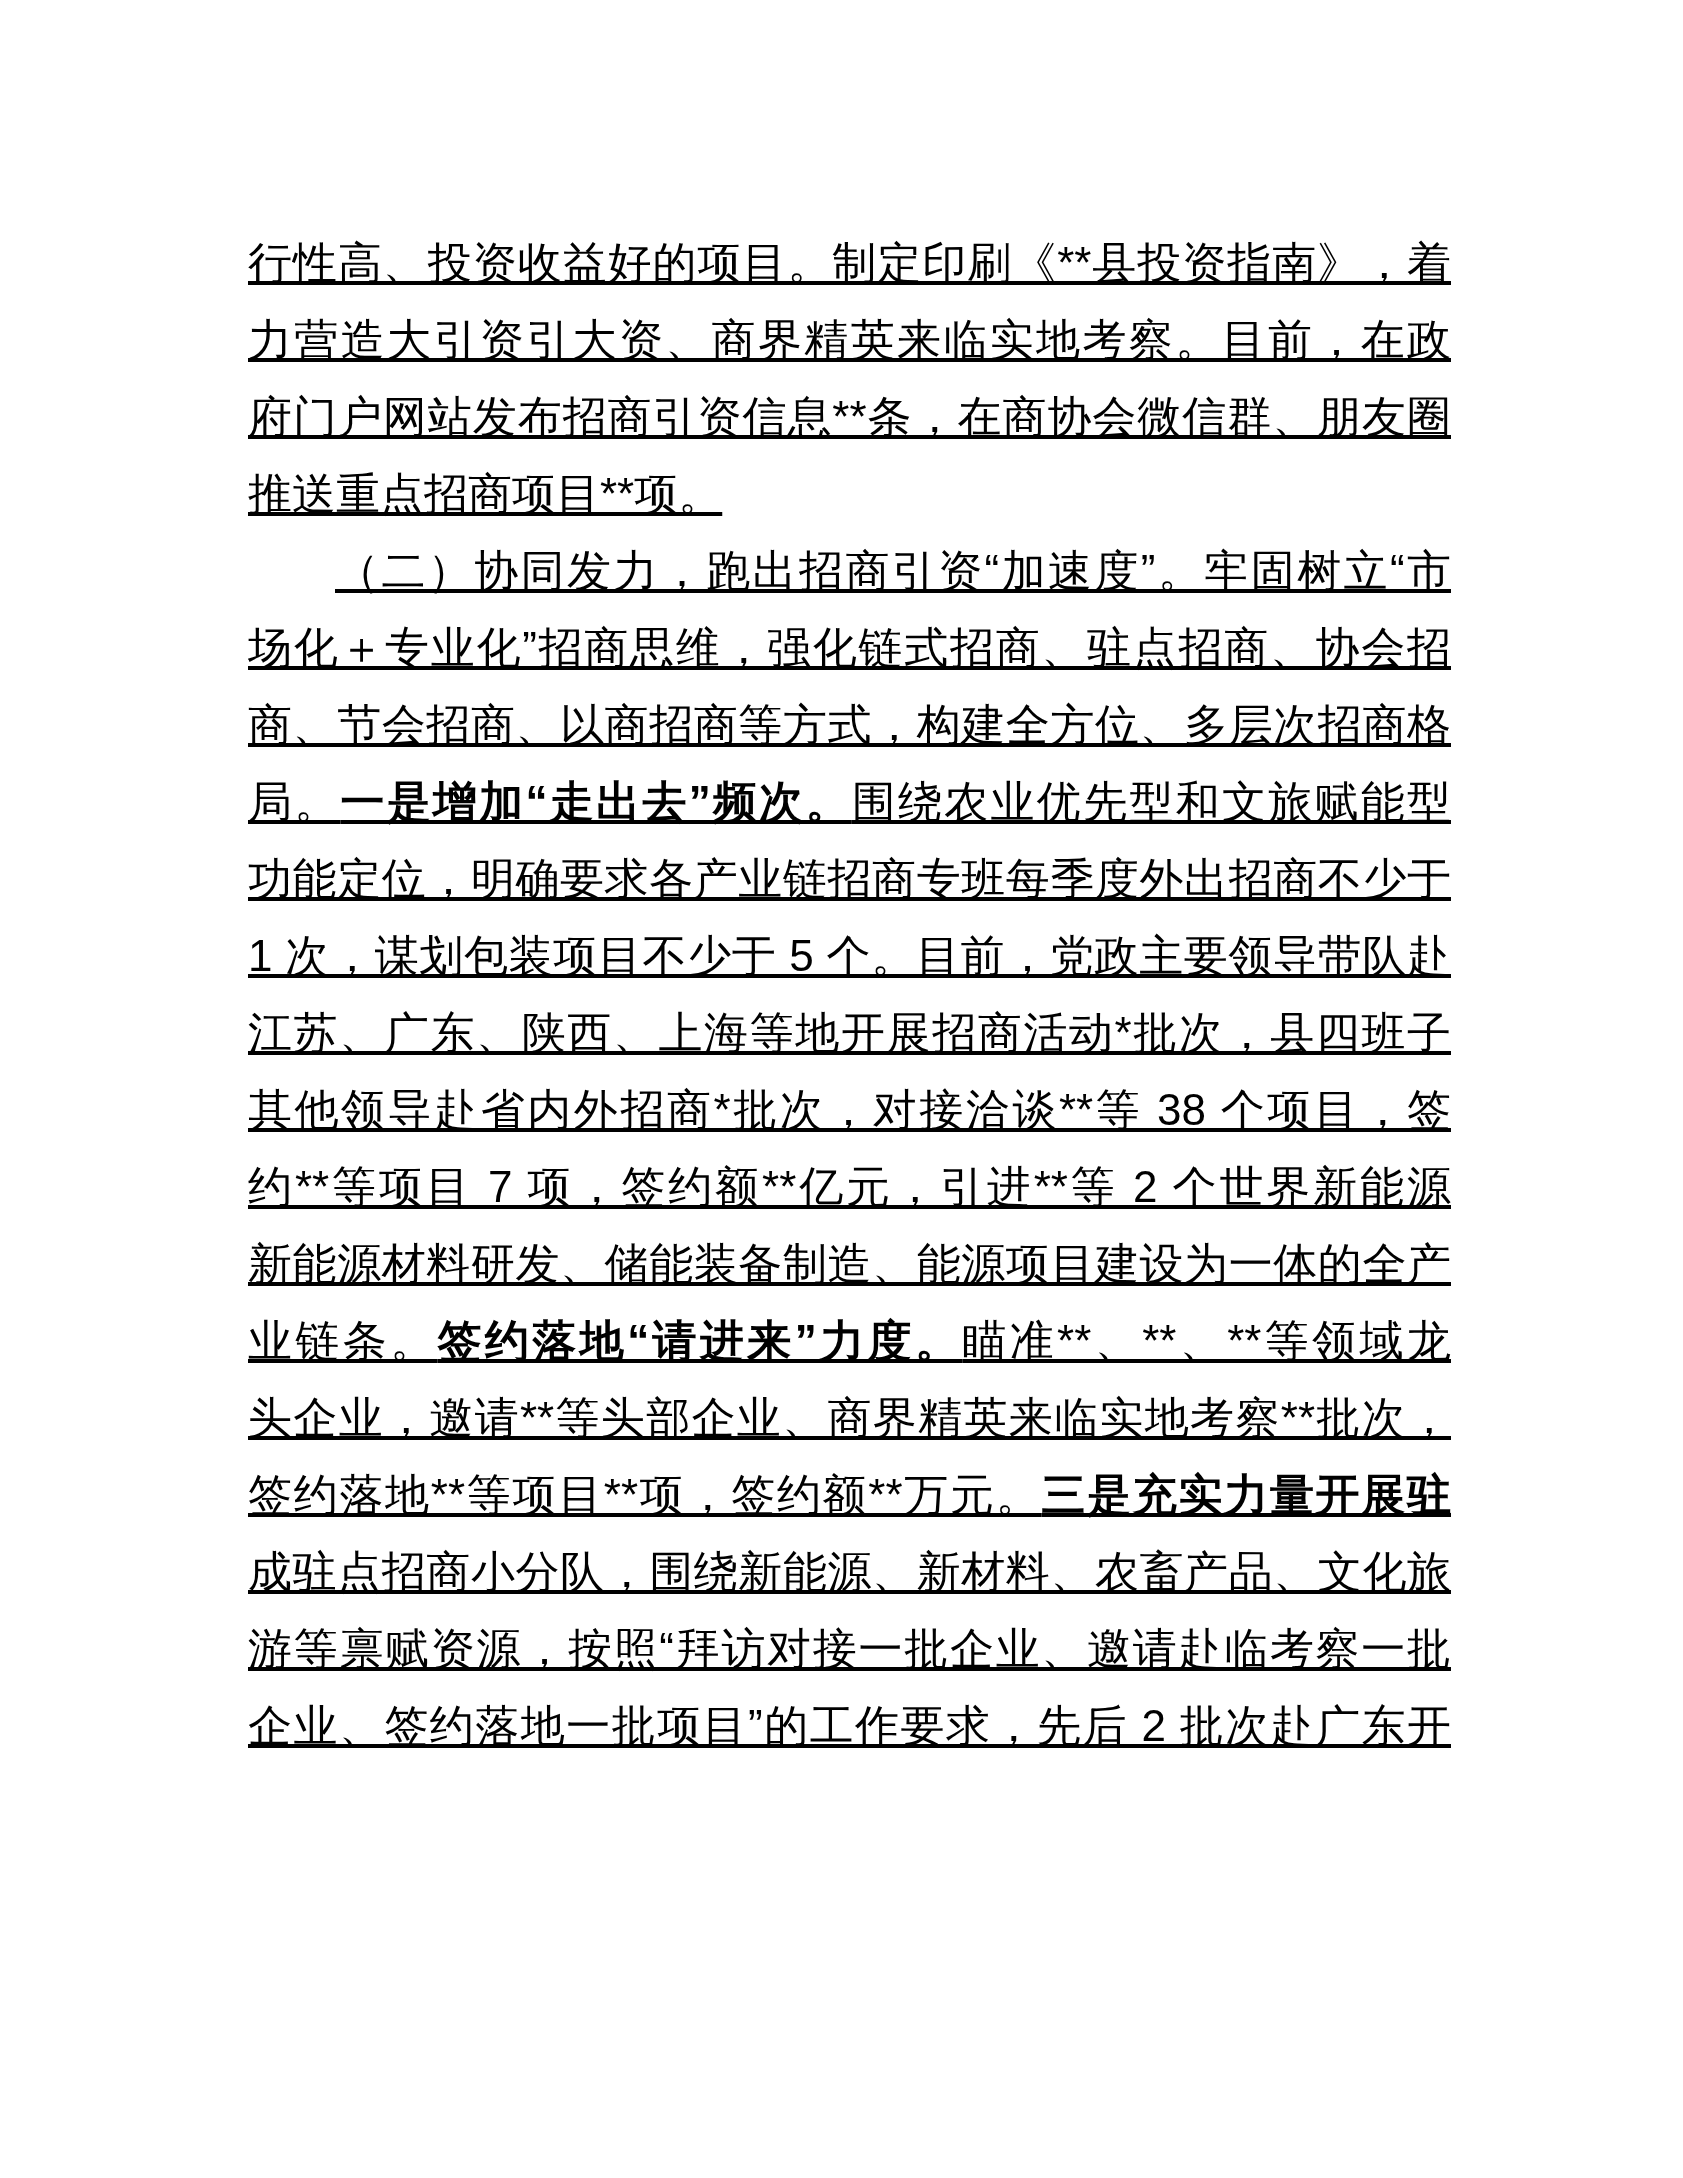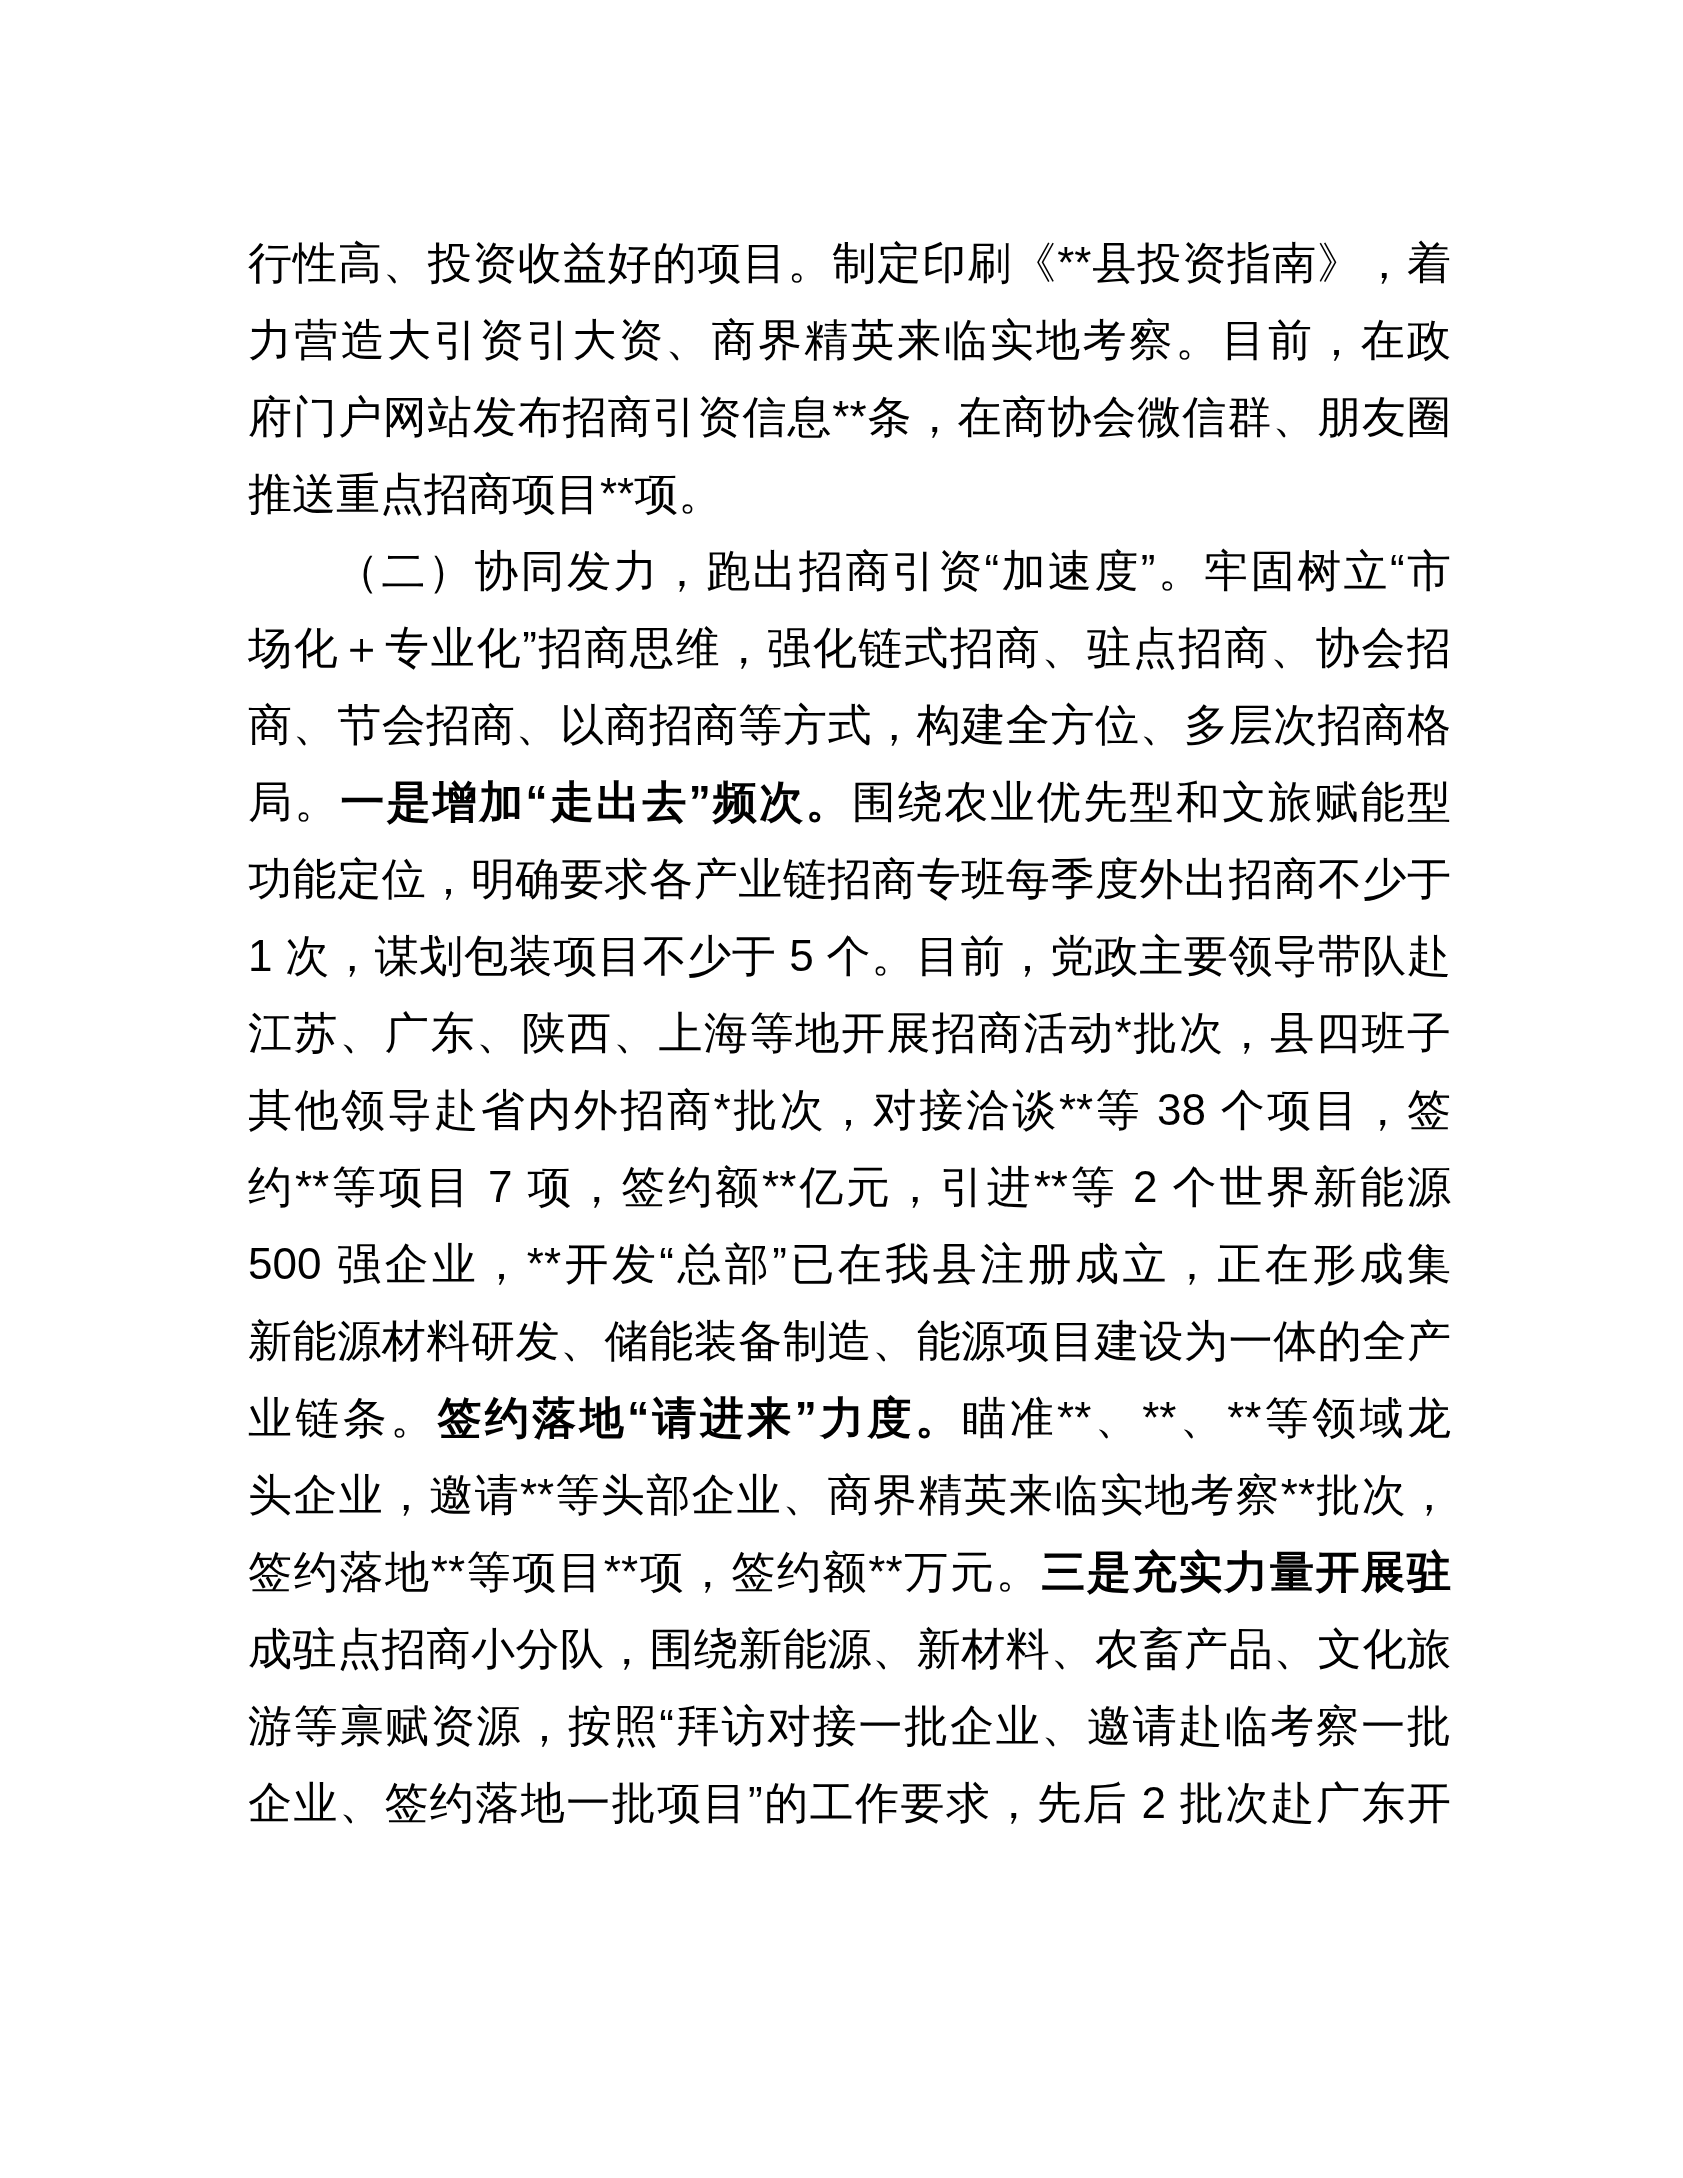--- a/index.html
+++ b/index.html
@@ -40,20 +40,21 @@
   }
   .line.left {
     text-align: left;
     text-align-last: left;
   }
   .line.indent {
     text-indent: 87px;
   }
   .seg {
     font-weight: 400;
+    text-decoration: underline;
   }
   .seg.bold {
     font-weight: 700;
   }
 </style>
 </head>
 <body>
 
 <div class="page">
   <div class="text-block">
@@ -63,21 +64,20 @@
       <div class="line left"><span class="seg">推送重点招商项目**项。</span></div>
       <div class="line indent"><span class="seg">（二）协同发力，跑出招商引资“加速度”。牢固树立“市</span></div>
       <div class="line"><span class="seg">场化＋专业化”招商思维，强化链式招商、驻点招商、协会招</span></div>
       <div class="line"><span class="seg">商、节会招商、以商招商等方式，构建全方位、多层次招商格</span></div>
       <div class="line"><span class="seg">局。</span><span class="seg bold">一是增加“走出去”频次。</span><span class="seg">围绕农业优先型和文旅赋能型</span></div>
       <div class="line"><span class="seg">功能定位，明确要求各产业链招商专班每季度外出招商不少于</span></div>
       <div class="line"><span class="seg">1 次，谋划包装项目不少于 5 个。目前，党政主要领导带队赴</span></div>
       <div class="line"><span class="seg">江苏、广东、陕西、上海等地开展招商活动*批次，县四班子</span></div>
       <div class="line"><span class="seg">其他领导赴省内外招商*批次，对接洽谈**等 38 个项目，签</span></div>
       <div class="line"><span class="seg">约**等项目 7 项，签约额**亿元，引进**等 2 个世界新能源</span></div>
-      <div class="line"><span class="seg">500 强企业，**开发“总部”已在我县注册成立，正在形成集</span></div>
       <div class="line"><span class="seg">新能源材料研发、储能装备制造、能源项目建设为一体的全产</span></div>
       <div class="line"><span class="seg">业链条。</span><span class="seg bold">签约落地“请进来”力度。</span><span class="seg">瞄准**、**、**等领域龙</span></div>
       <div class="line"><span class="seg">头企业，邀请**等头部企业、商界精英来临实地考察**批次，</span></div>
       <div class="line"><span class="seg">签约落地**等项目**项，签约额**万元。</span><span class="seg bold">三是充实力量开展驻</span></div>
       <div class="line"><span class="seg">成驻点招商小分队，围绕新能源、新材料、农畜产品、文化旅</span></div>
       <div class="line"><span class="seg">游等禀赋资源，按照“拜访对接一批企业、邀请赴临考察一批</span></div>
       <div class="line"><span class="seg">企业、签约落地一批项目”的工作要求，先后 2 批次赴广东开</span></div>
     </div>
 </div>
 

